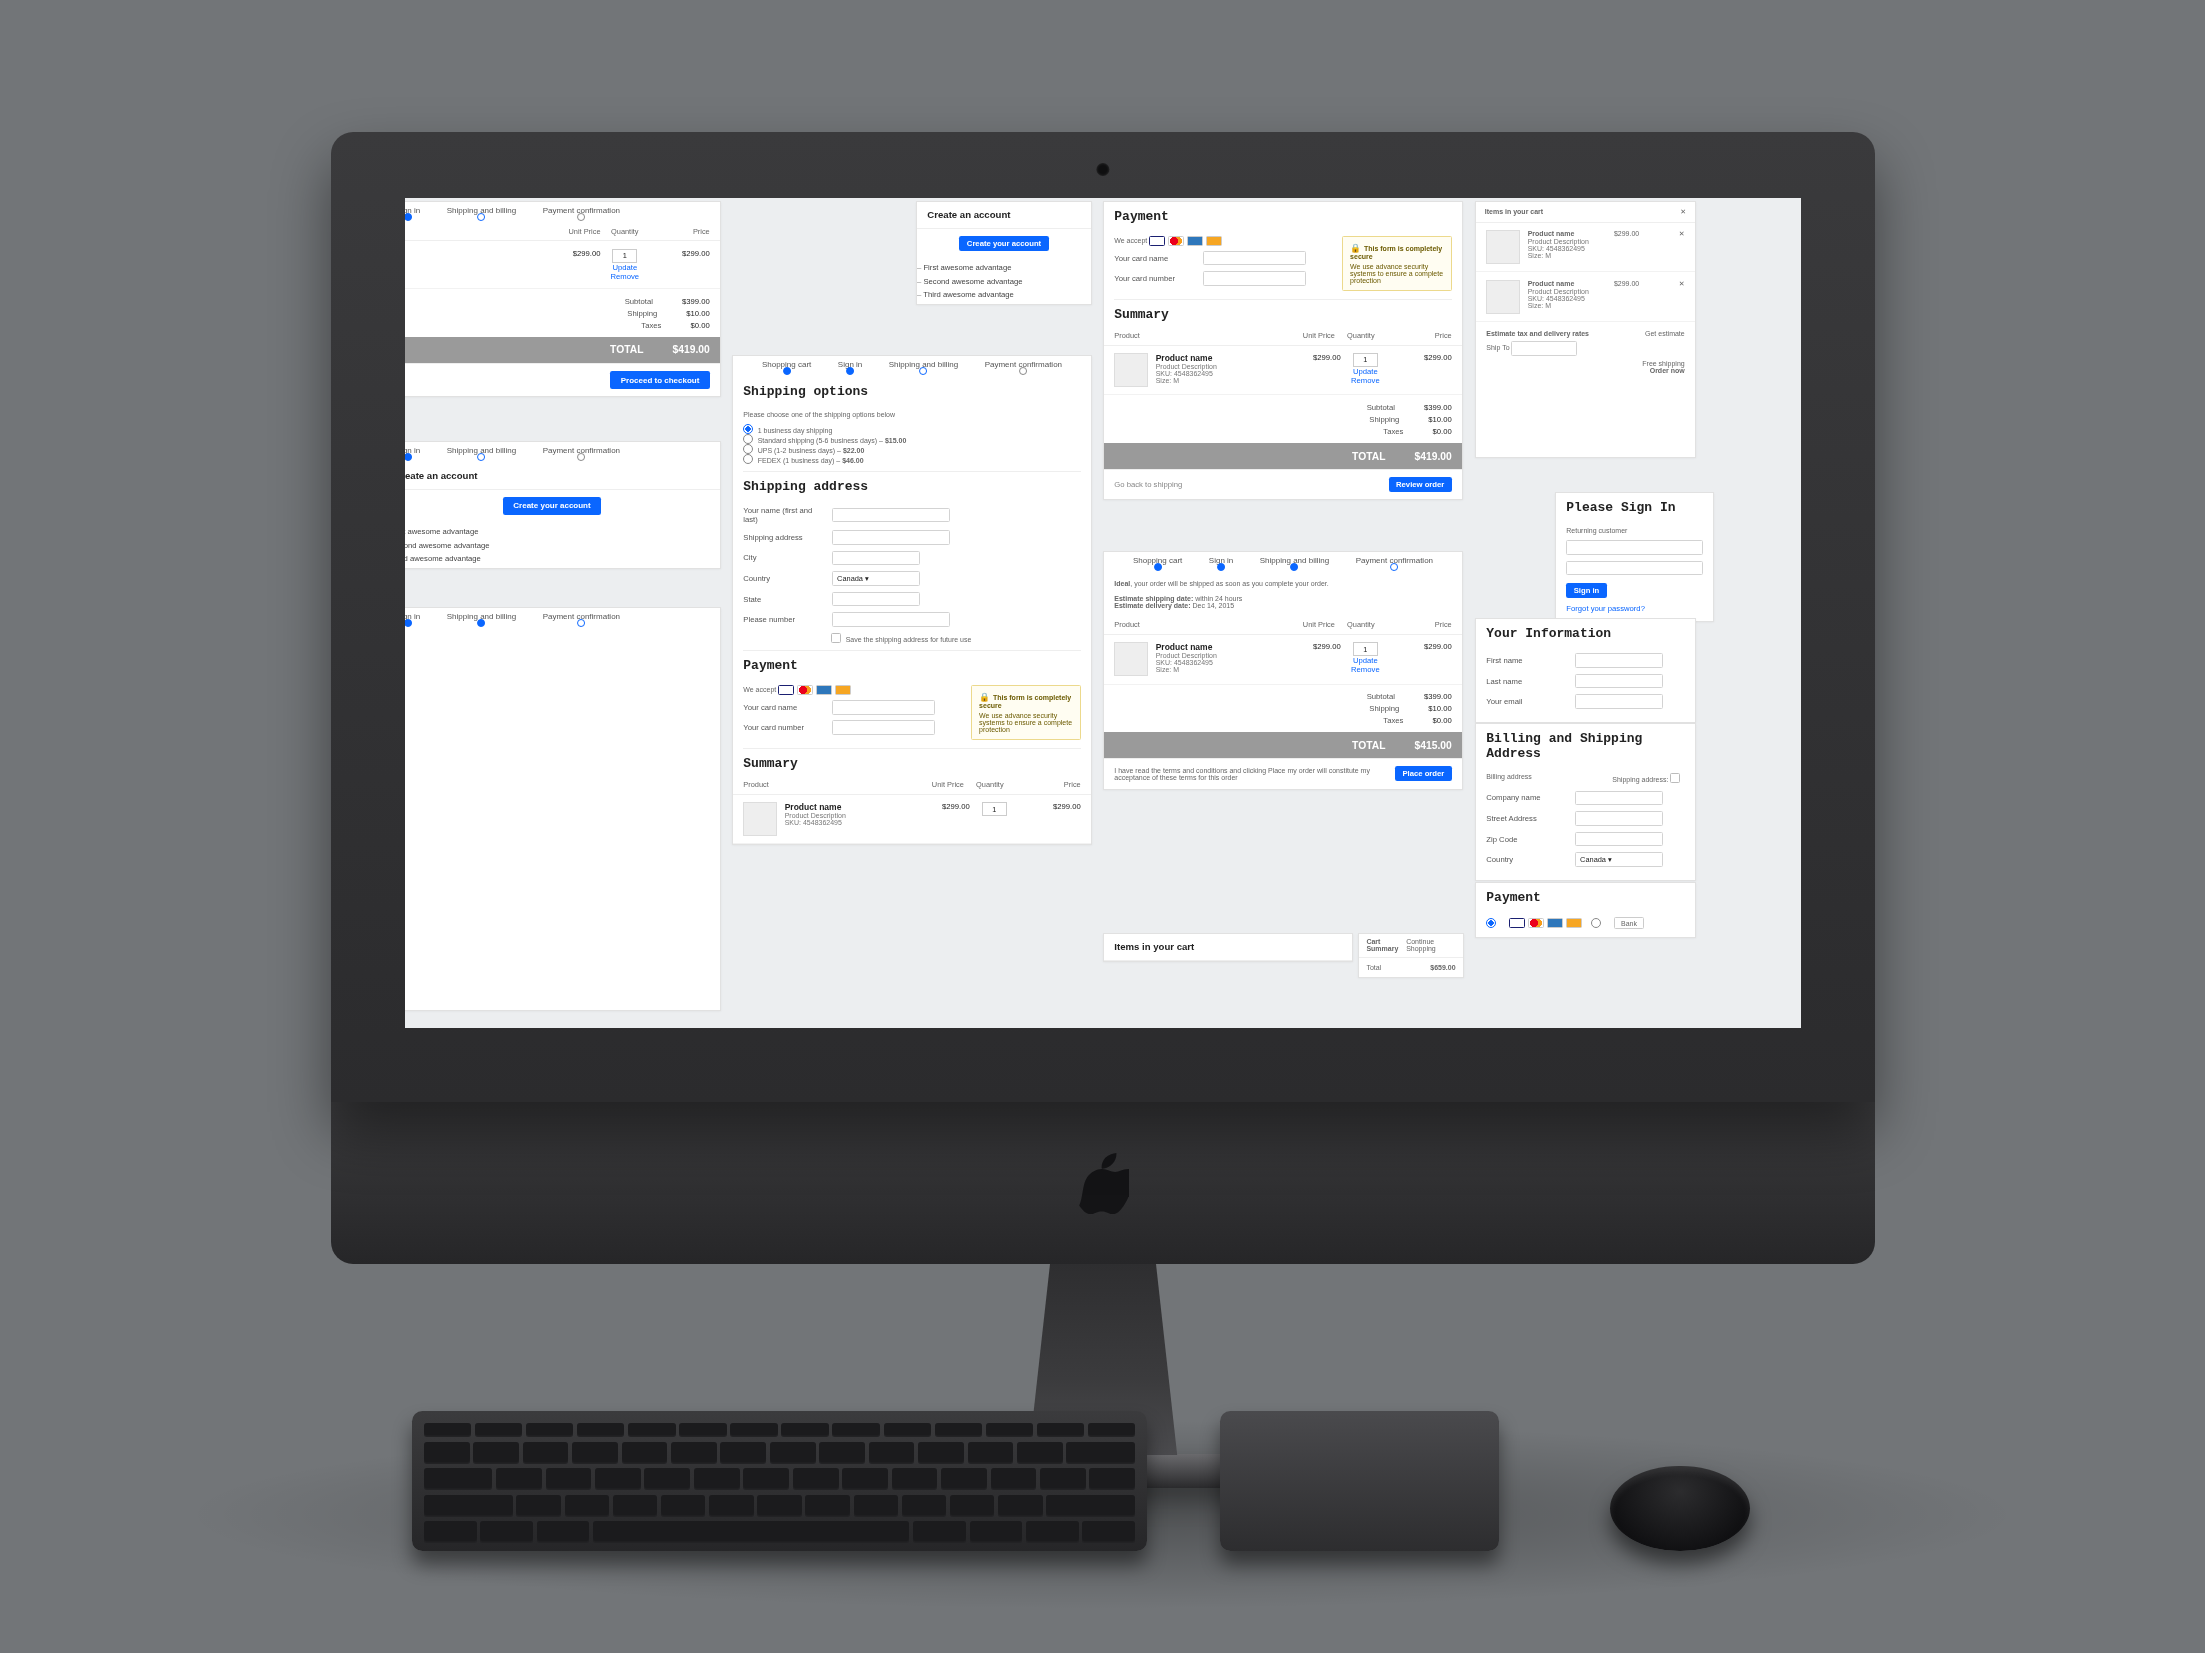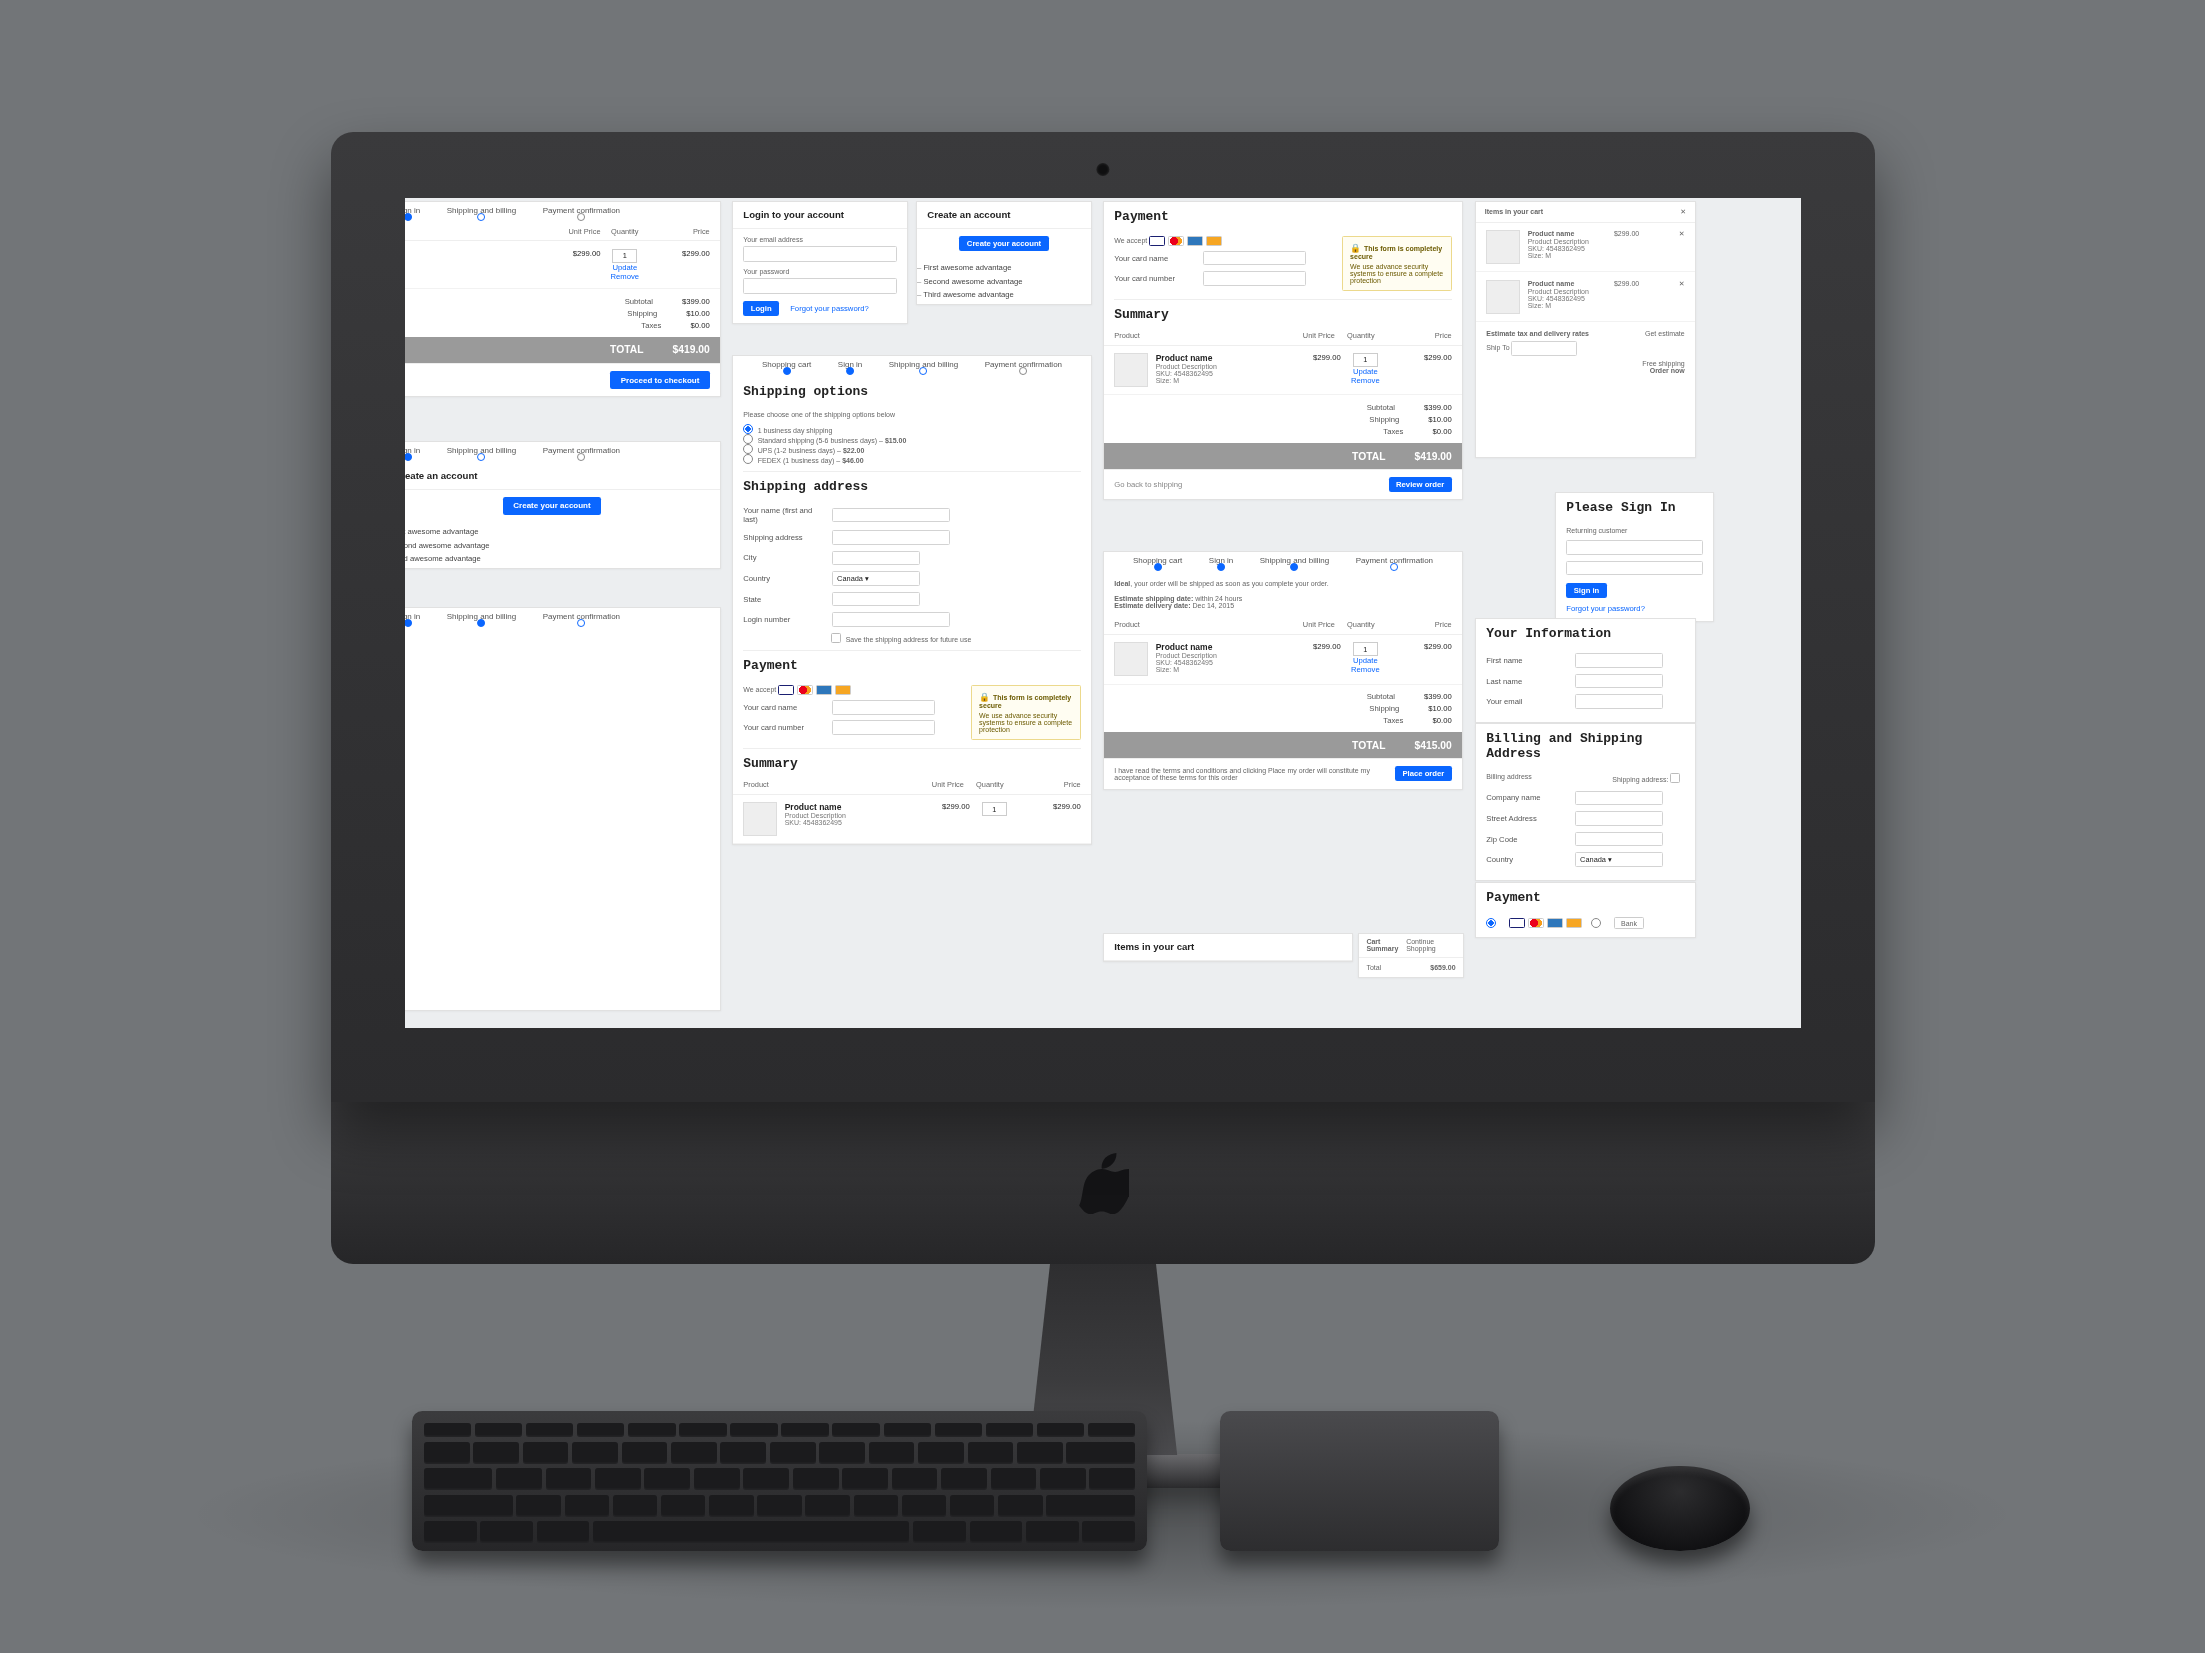--- a/index.html
+++ b/index.html
@@ -235,31 +235,20 @@
         </div>
 
         <div class="board" style="left:-22px; top:409px; width:338px; height:404px">
           <div class="stepper">
             <div class="step done">Sign in</div>
             <div class="step done">Shipping and billing</div>
             <div class="step active">Payment confirmation</div>
           </div>
         </div>
 
-        <div class="board" style="left:327px; top:2.9px; width:176px;">
-          <h4>Login to your account</h4>
-          <div class="pad">
-            <div class="tiny">Your email address</div>
-            <div class="input" style="margin:2.9px 0 5.9px"></div>
-            <div class="tiny">Your password</div>
-            <div class="input" style="margin:2.9px 0 7.4px"></div>
-            <span class="btn small">Login</span>
-            <span class="link" style="margin-left:8.8px">Forgot your password?</span>
-          </div>
-        </div>
         <div class="board" style="left:511px; top:2.9px; width:176px;">
           <h4>Create an account</h4>
           <div class="pad" style="text-align:center">
             <span class="btn small">Create your account</span>
           </div>
           <ul class="bullet-list pad">
             <li>First awesome advantage</li>
             <li>Second awesome advantage</li>
             <li>Third awesome advantage</li>
           </ul>
@@ -297,21 +286,21 @@
               </div>
             <div class="field">
                 <label>Country</label>
                 <div class="input sm" style="width:88px; padding:1.5px 4.4px; font-size:7.4px"><span>Canada</span> ▾</div>
               </div>
             <div class="field">
                 <label>State</label>
                 <div class="input sm" style="width:88px"></div>
               </div>
             <div class="field">
-                <label>Login number</label>
+                <label>Please number</label>
                 <div class="input sm" style="width:118px"></div>
               </div>
             <div class="tiny checkbox" style="margin-left:88px"><span>Save the shipping address for future use</span></div>
           </div>
           <div class="divider"></div>
           <div class="section-title">Payment</div>
           <div class="pad" style="display:flex; gap:13.2px; align-items:flex-start">
             <div style="flex:1">
               <div class="tiny" style="margin-bottom:4.4px"><span>We accept</span>
                 <span class="card-icons">

